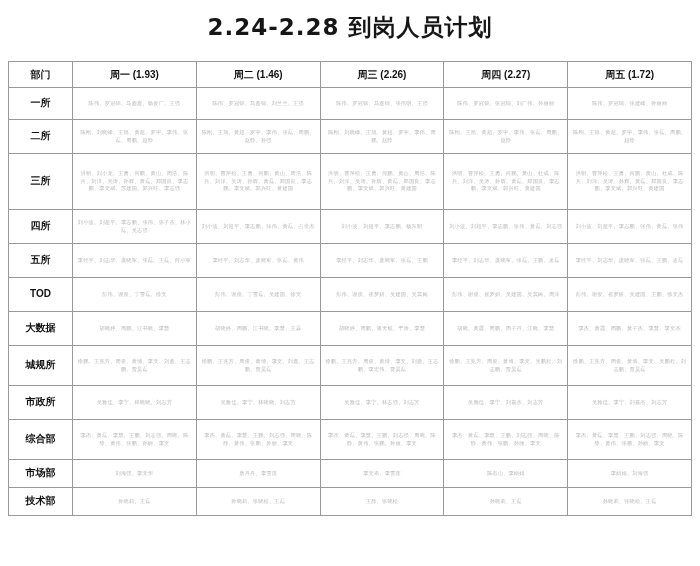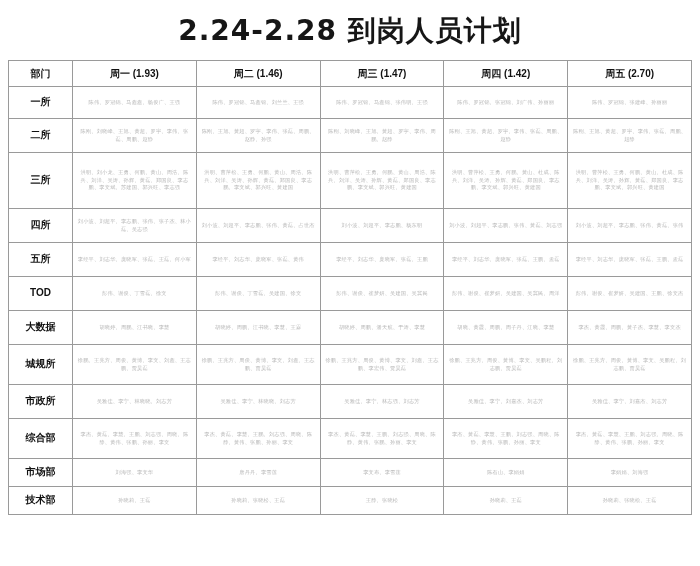--- a/index.html
+++ b/index.html
@@ -15,37 +15,37 @@
     overflow: hidden;
   }
   .page {
     width: 700px;
     height: 566px;
     position: relative;
     box-sizing: border-box;
   }
   .title {
     text-align: center;
-    font-size: 28px;
+    font-size: 23px;
     font-weight: 700;
     letter-spacing: 1px;
     color: #161616;
     padding-top: 12px;
     padding-bottom: 10px;
     font-family: "DejaVu Sans", "Liberation Sans", sans-serif;
   }
   .table-wrap {
     padding: 0 8px;
     box-sizing: border-box;
   }
   table.plan {
     border-collapse: collapse;
     width: 684px;
     table-layout: fixed;
-    margin: 0 auto;
+    margin: 8px auto;
   }
   table.plan th, table.plan td {
     border: 1px solid #9a9a9a;
     vertical-align: middle;
     box-sizing: border-box;
   }
   th.corner, th.dayhead {
     background: #ffffff;
     font-size: 10px;
     font-weight: 700;
@@ -84,23 +84,23 @@
 
   <div class="title">2.24-2.28 到岗人员计划</div>
 
   <div class="table-wrap">
     <table class="plan">
       <thead>
         <tr>
           <th class="corner">部门</th>
           <th class="dayhead">周一 (1.93)</th>
           <th class="dayhead">周二 (1.46)</th>
-          <th class="dayhead">周三 (1.47)</th>
-          <th class="dayhead">周四 (1.42)</th>
-          <th class="dayhead">周五 (2.70)</th>
+          <th class="dayhead">周三 (2.26)</th>
+          <th class="dayhead">周四 (2.27)</th>
+          <th class="dayhead">周五 (1.72)</th>
         </tr>
       </thead>
       <tbody>
 
         <tr style="height:32px">
           <td class="deptcell">一所</td>
           <td class="namecell">陈伟、罗冠锦、马鑫鑫、杨俊广、王强</td>
           <td class="namecell">陈伟、罗冠锦、马鑫锦、刘兰兰、王强</td>
           <td class="namecell">陈伟、罗冠锦、马鑫锦、张伟明、王强</td>
           <td class="namecell">陈伟、罗冠锦、张冠锦、刘广伟、孙丽丽</td>

